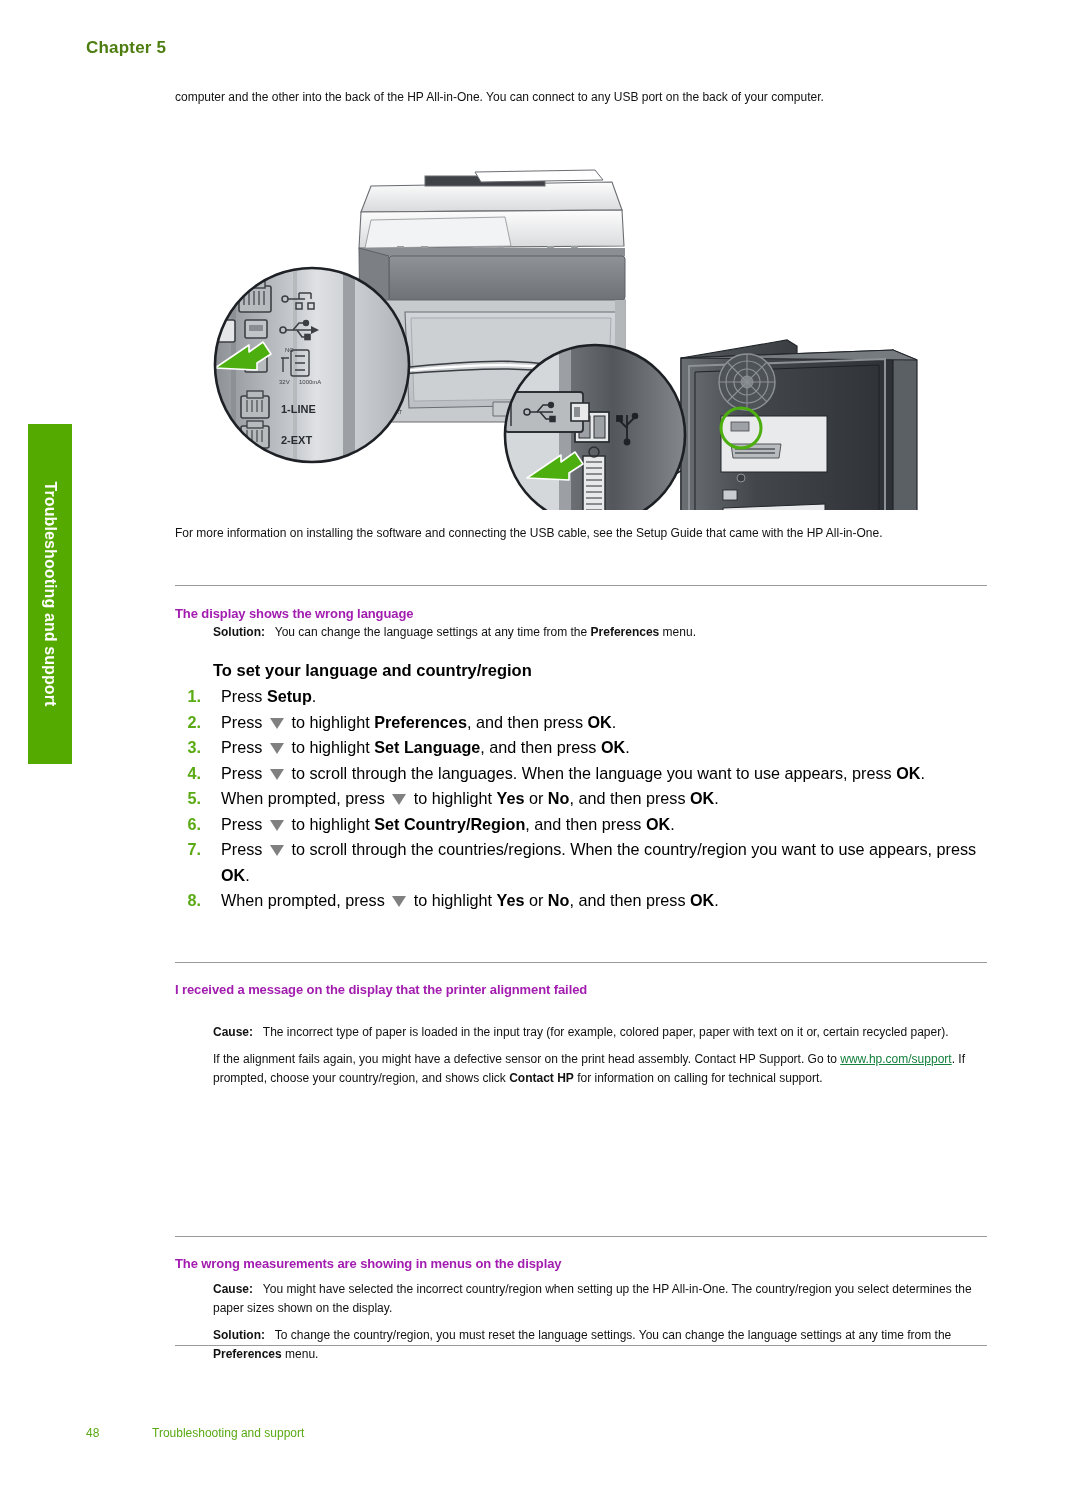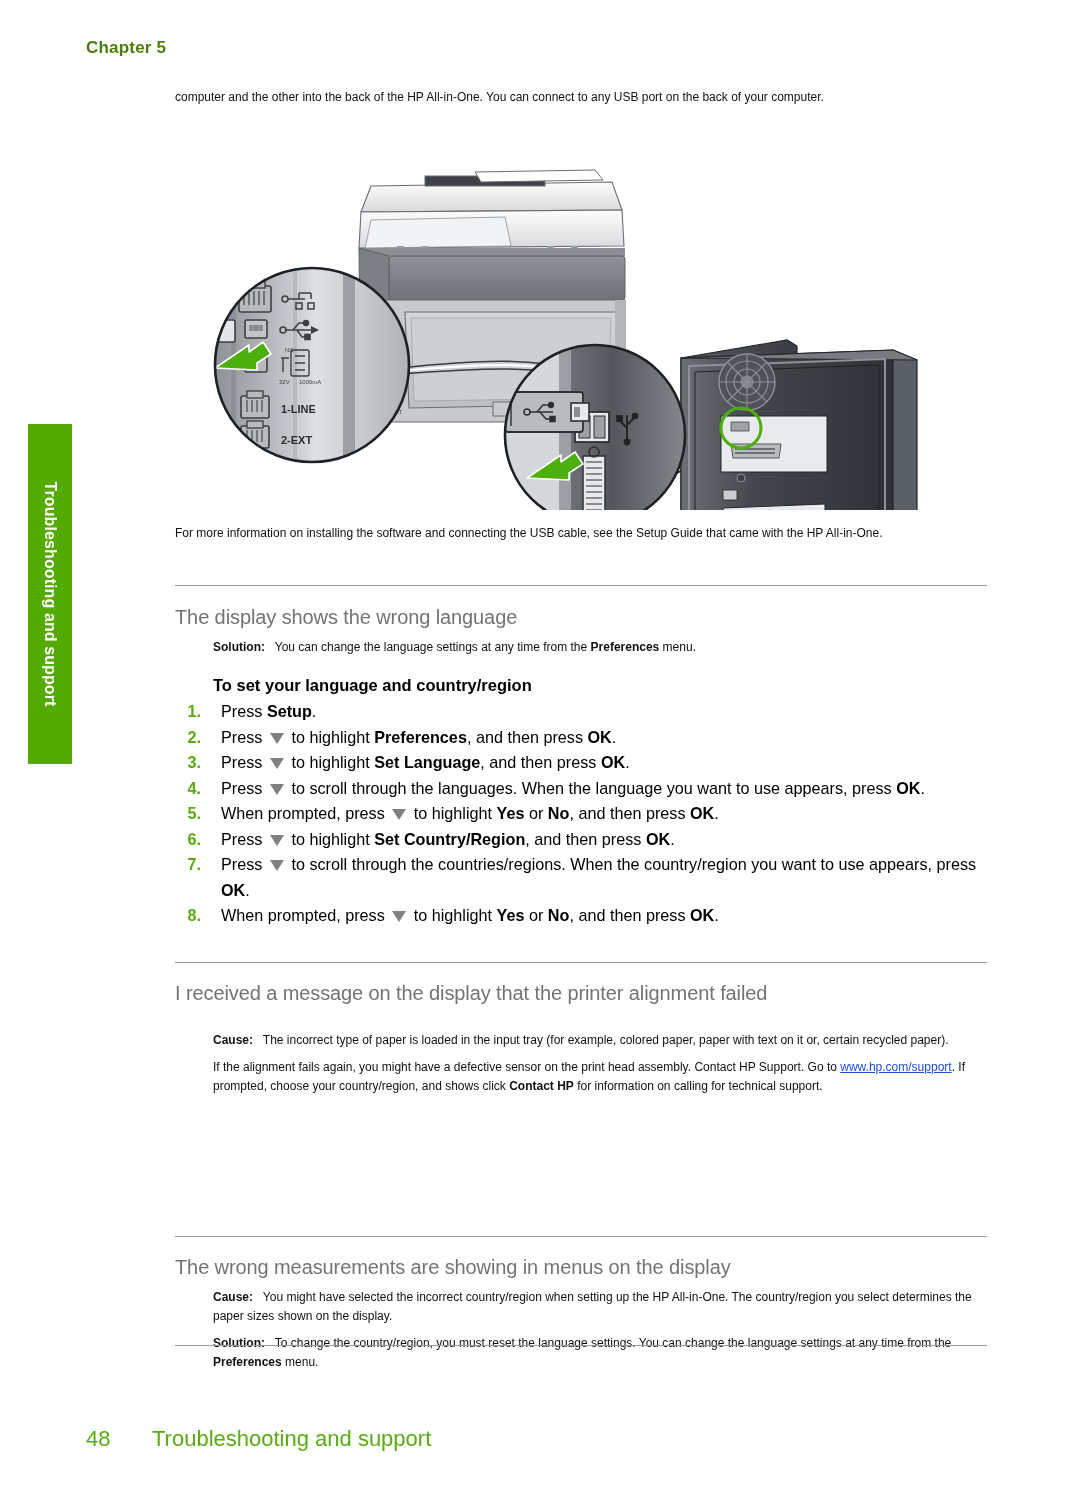--- a/index.html
+++ b/index.html
@@ -66,23 +66,23 @@
     font-size: 12px;
     line-height: 19px;
     text-align: left;
     color: #111;
   }
 
   .indent { padding-left: 38px; }
 
   h2.section {
     margin: 0;
-    font-size: 20px;
-    font-weight: normal;
-    color: #737373;
+    font-size: 13px;
+    font-weight: bold;
+    color: #a21caf;
     letter-spacing: -0.1px;
   }
 
   .rule {
     height: 1px;
     background: #9a9a9a;
     width: 812px;
   }
 
   .label-bold { font-weight: bold; }
@@ -119,29 +119,29 @@
     margin: 0 3px;
   }
 
   .sub-head {
     font-size: 16.5px;
     font-weight: bold;
     margin: 0;
   }
 
   a.link {
-    color: #1d4ed8;
+    color: #15803d;
   }
 
   
   .footer {
     position: absolute;
     left: 86px;
     top: 1426px;
-    font-size: 22px;
+    font-size: 12px;
     color: #5aaa14;
   }
   .footer .pg { display: inline-block; width: 66px; }
 
   
   .figure {
     position: absolute;
     left: 175px;
     top: 160px;
     width: 812px;
@@ -484,21 +484,21 @@
     </svg>
   </div>
 
   <div class="content" style="top:524px;">
     <p class="body">For more information on installing the software and connecting the USB cable, see the Setup Guide that came with the HP All-in-One.</p>
   </div>
 
   <div class="content" style="top:585px;">
     <div class="rule"></div>
     <h2 class="section" style="margin-top:20px;">The display shows the wrong language</h2>
-    <p class="body indent" style="margin-top:9px;">
+    <p class="body indent" style="margin-top:2px;">
       <span class="label-bold">Solution:</span>&nbsp;&nbsp;
       <span>You can change the language settings at any time from the </span><span class="label-bold">Preferences</span><span> menu.</span>
     </p>
     <p class="sub-head indent" style="margin-top:19px;">To set your language and country/region</p>
     <ol class="steps indent" style="margin-top:4px;" id="steps-list">
         <li><span class="num">1.</span><span>Press </span><span class="label-bold">Setup</span><span>.</span></li>
         <li><span class="num">2.</span><span>Press </span><span class="tri"></span><span> to highlight </span><span class="label-bold">Preferences</span><span>, and then press </span><span class="label-bold">OK</span><span>.</span></li>
         <li><span class="num">3.</span><span>Press </span><span class="tri"></span><span> to highlight </span><span class="label-bold">Set Language</span><span>, and then press </span><span class="label-bold">OK</span><span>.</span></li>
         <li><span class="num">4.</span><span>Press </span><span class="tri"></span><span> to scroll through the languages. When the language you want to use appears, press </span><span class="label-bold">OK</span><span>.</span></li>
         <li><span class="num">5.</span><span>When prompted, press </span><span class="tri"></span><span> to highlight </span><span class="label-bold">Yes</span><span> or </span><span class="label-bold">No</span><span>, and then press </span><span class="label-bold">OK</span><span>.</span></li>

